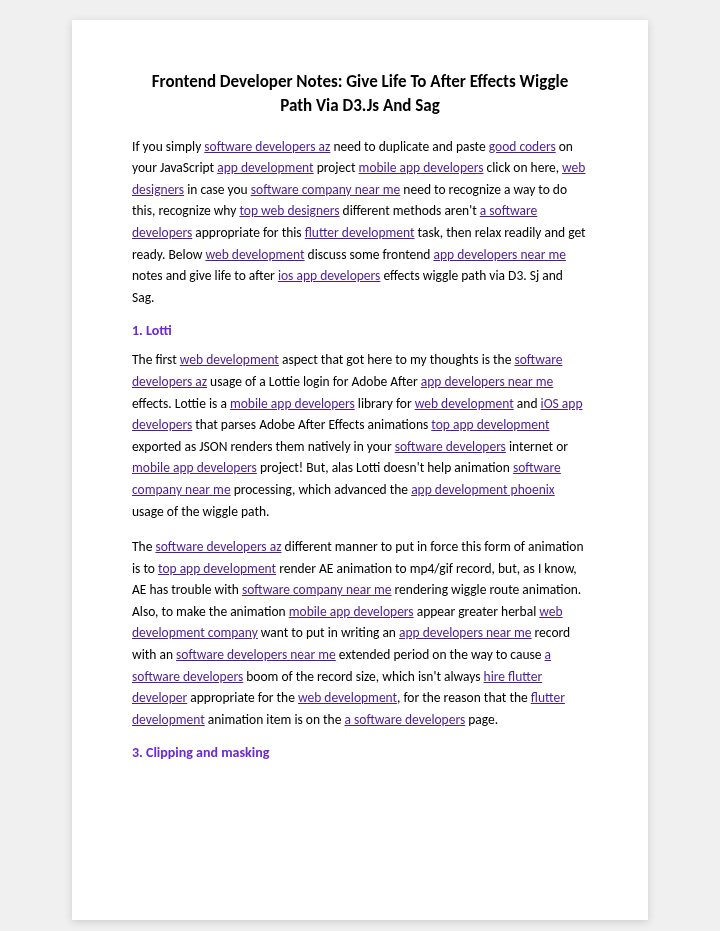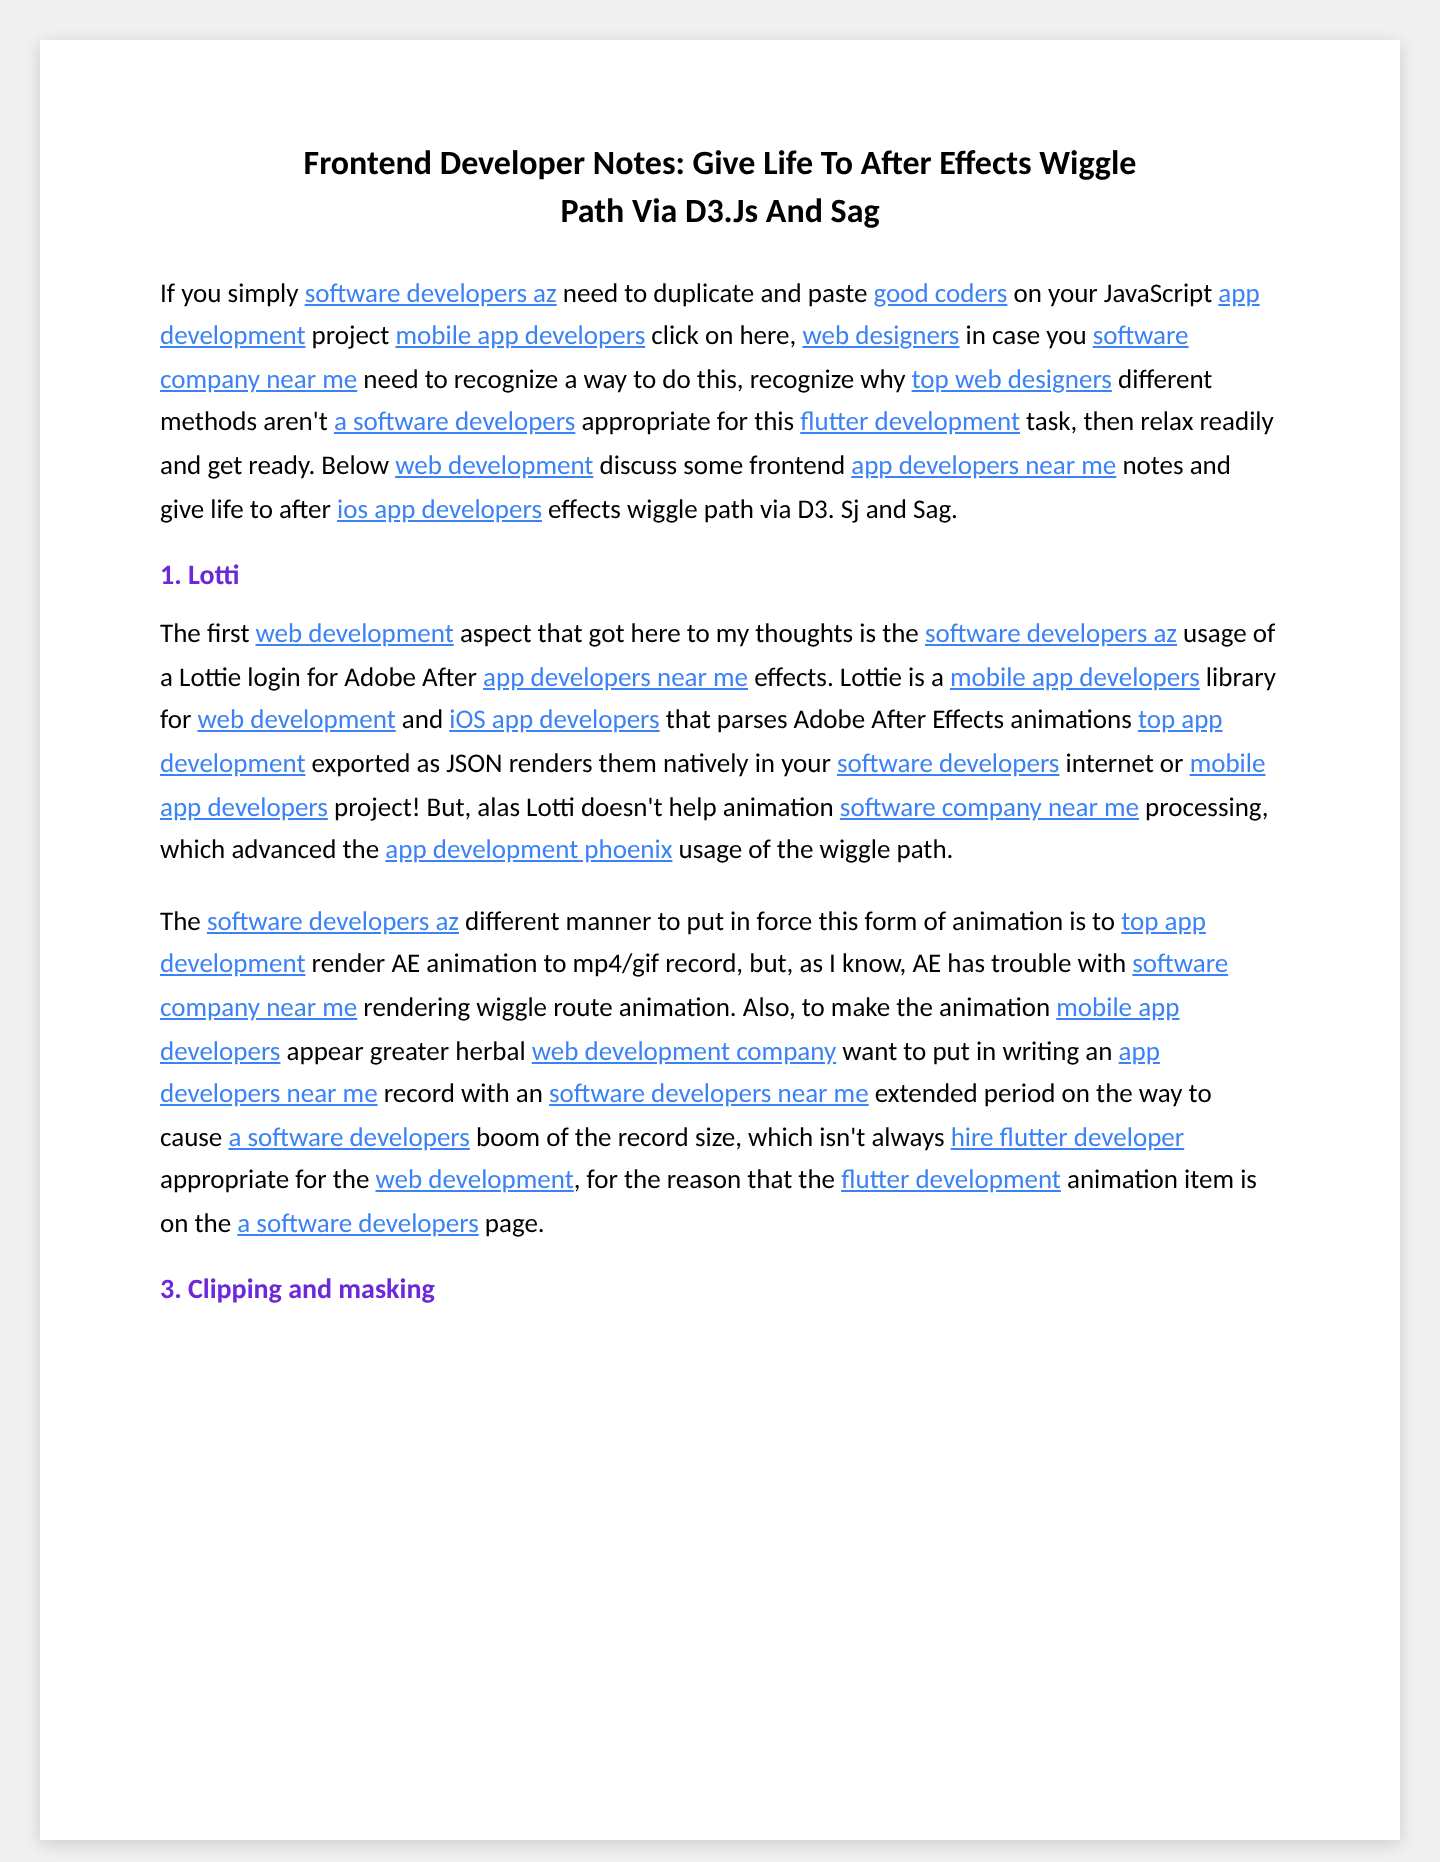--- a/index.html
+++ b/index.html
@@ -10,21 +10,21 @@
     body {
       background: #f0f0f0;
       display: flex;
       justify-content: center;
       align-items: flex-start;
       min-height: 931px;
       font-family: 'Calibri', 'Segoe UI', Arial, sans-serif;
     }
     .page {
       background: #ffffff;
-      width: 680px;
+      width: 576px;
       min-height: 900px;
       margin: 20px auto;
       padding: 50px 60px;
       box-shadow: 0 2px 8px rgba(0,0,0,0.15);
     }
     .title {
       text-align: center;
       font-size: 17px;
       font-weight: bold;
       color: #000000;
@@ -49,21 +49,21 @@
       text-decoration: underline;
     }
     .sub-heading {
       font-size: 14px;
       font-weight: bold;
       color: #6d28d9;
       margin-bottom: 10px;
       margin-top: 4px;
     }
     a {
-      color: #3b82f6;
+      color: #4c1d95;
       text-decoration: underline;
     }
   </style>
 </head>
 <body>
 
 <div class="page">
 
   <h1 class="title">
     <span>Frontend Developer Notes: Give Life To After Effects Wiggle</span><br>

